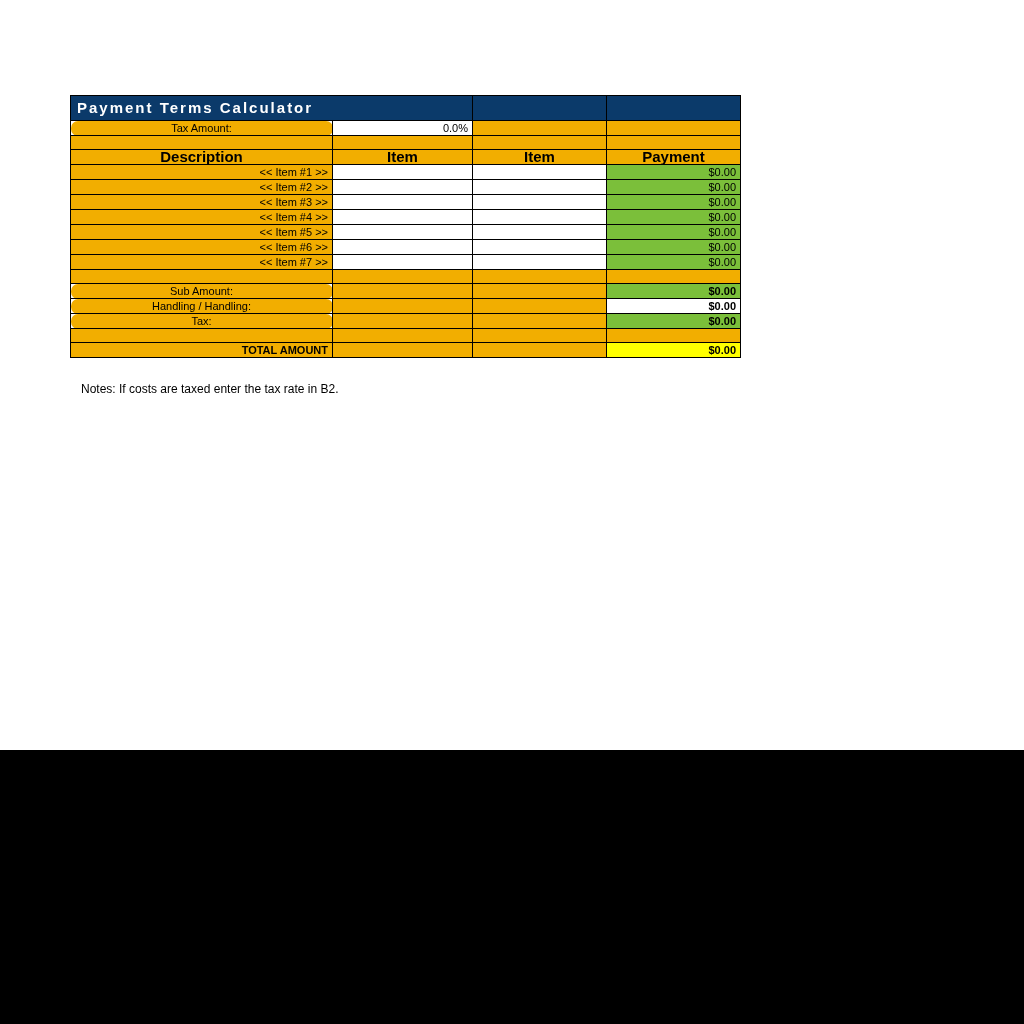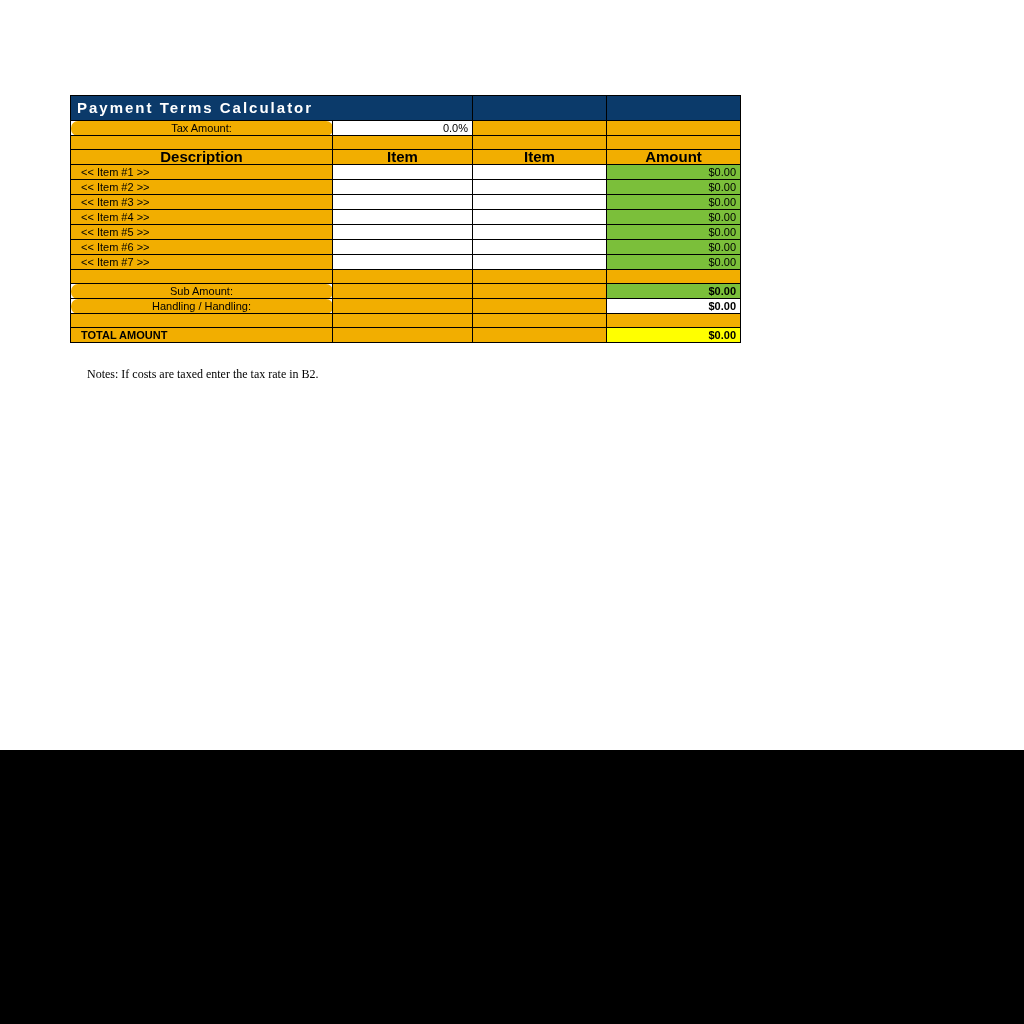--- a/index.html
+++ b/index.html
@@ -57,39 +57,38 @@
     border-bottom: 1px solid #000;
   }
   .title-cell {
     color: #ffffff;
     font-size: 15px;
     font-weight: bold;
     letter-spacing: 2px;
     padding-left: 6px !important;
   }
   .gold { background: #f2ae00; }
-  .gold-tl { background: #f2ae00; text-align: left; padding-left: 10px !important; }
+  .gold-tl { background: #f2ae00; text-align: right; padding-left: 10px !important; }
   .gold-tr { background: #f2ae00; text-align: center; border-radius: 7px; }
   .white { background: #ffffff; }
   .white-tr { background: #ffffff; text-align: right; padding-left: 8px; }
   .green-tr { background: #7bbf3a; text-align: right; }
   .yellow-tr { background: #ffff00; text-align: right; font-weight: bold; }
   .hdr {
     background: #f2ae00;
     text-align: center;
     font-weight: bold;
     font-size: 15px;
   }
   .bold { font-weight: bold; }
   .notes {
     font-size: 12px;
     color: #000;
     margin-top: 24px;
-    margin-left: 17px;
-    font-family: Liberation Serif, serif;
+    margin-left: 11px;
   }
 </style>
 </head>
 <body>
 
 <div class="page">
   <div class="sheet">
     <table>
       <colgroup>
         <col class="c1">
@@ -116,21 +115,21 @@
         <td class="gold"></td>
             <td class="gold"></td>
             <td class="gold"></td>
             <td class="gold"></td>
       </tr>
 
       <tr>
         <td class="hdr">Description</td>
         <td class="hdr">Item</td>
         <td class="hdr">Item</td>
-        <td class="hdr">Amount</td>
+        <td class="hdr">Payment</td>
       </tr>
 
       <tr>
         <td class="gold-tl">&lt;&lt; Item #1 &gt;&gt;</td>
         <td class="white"></td>
         <td class="white"></td>
         <td class="green-tr">$0.00</td>
       </tr>
       <tr>
         <td class="gold-tl">&lt;&lt; Item #2 &gt;&gt;</td>
@@ -180,20 +179,26 @@
         <td class="gold-tr">Sub Amount:</td>
         <td class="gold"></td>
         <td class="gold"></td>
         <td class="green-tr bold">$0.00</td>
       </tr>
       <tr>
         <td class="gold-tr">Handling / Handling:</td>
         <td class="gold"></td>
         <td class="gold"></td>
         <td class="white-tr bold">$0.00</td>
+      </tr>
+      <tr>
+        <td class="gold-tr">Tax:</td>
+        <td class="gold"></td>
+        <td class="gold"></td>
+        <td class="green-tr bold">$0.00</td>
       </tr>
 
       <tr>
         <td class="gold"></td>
             <td class="gold"></td>
             <td class="gold"></td>
             <td class="gold"></td>
       </tr>
 
       <tr>

